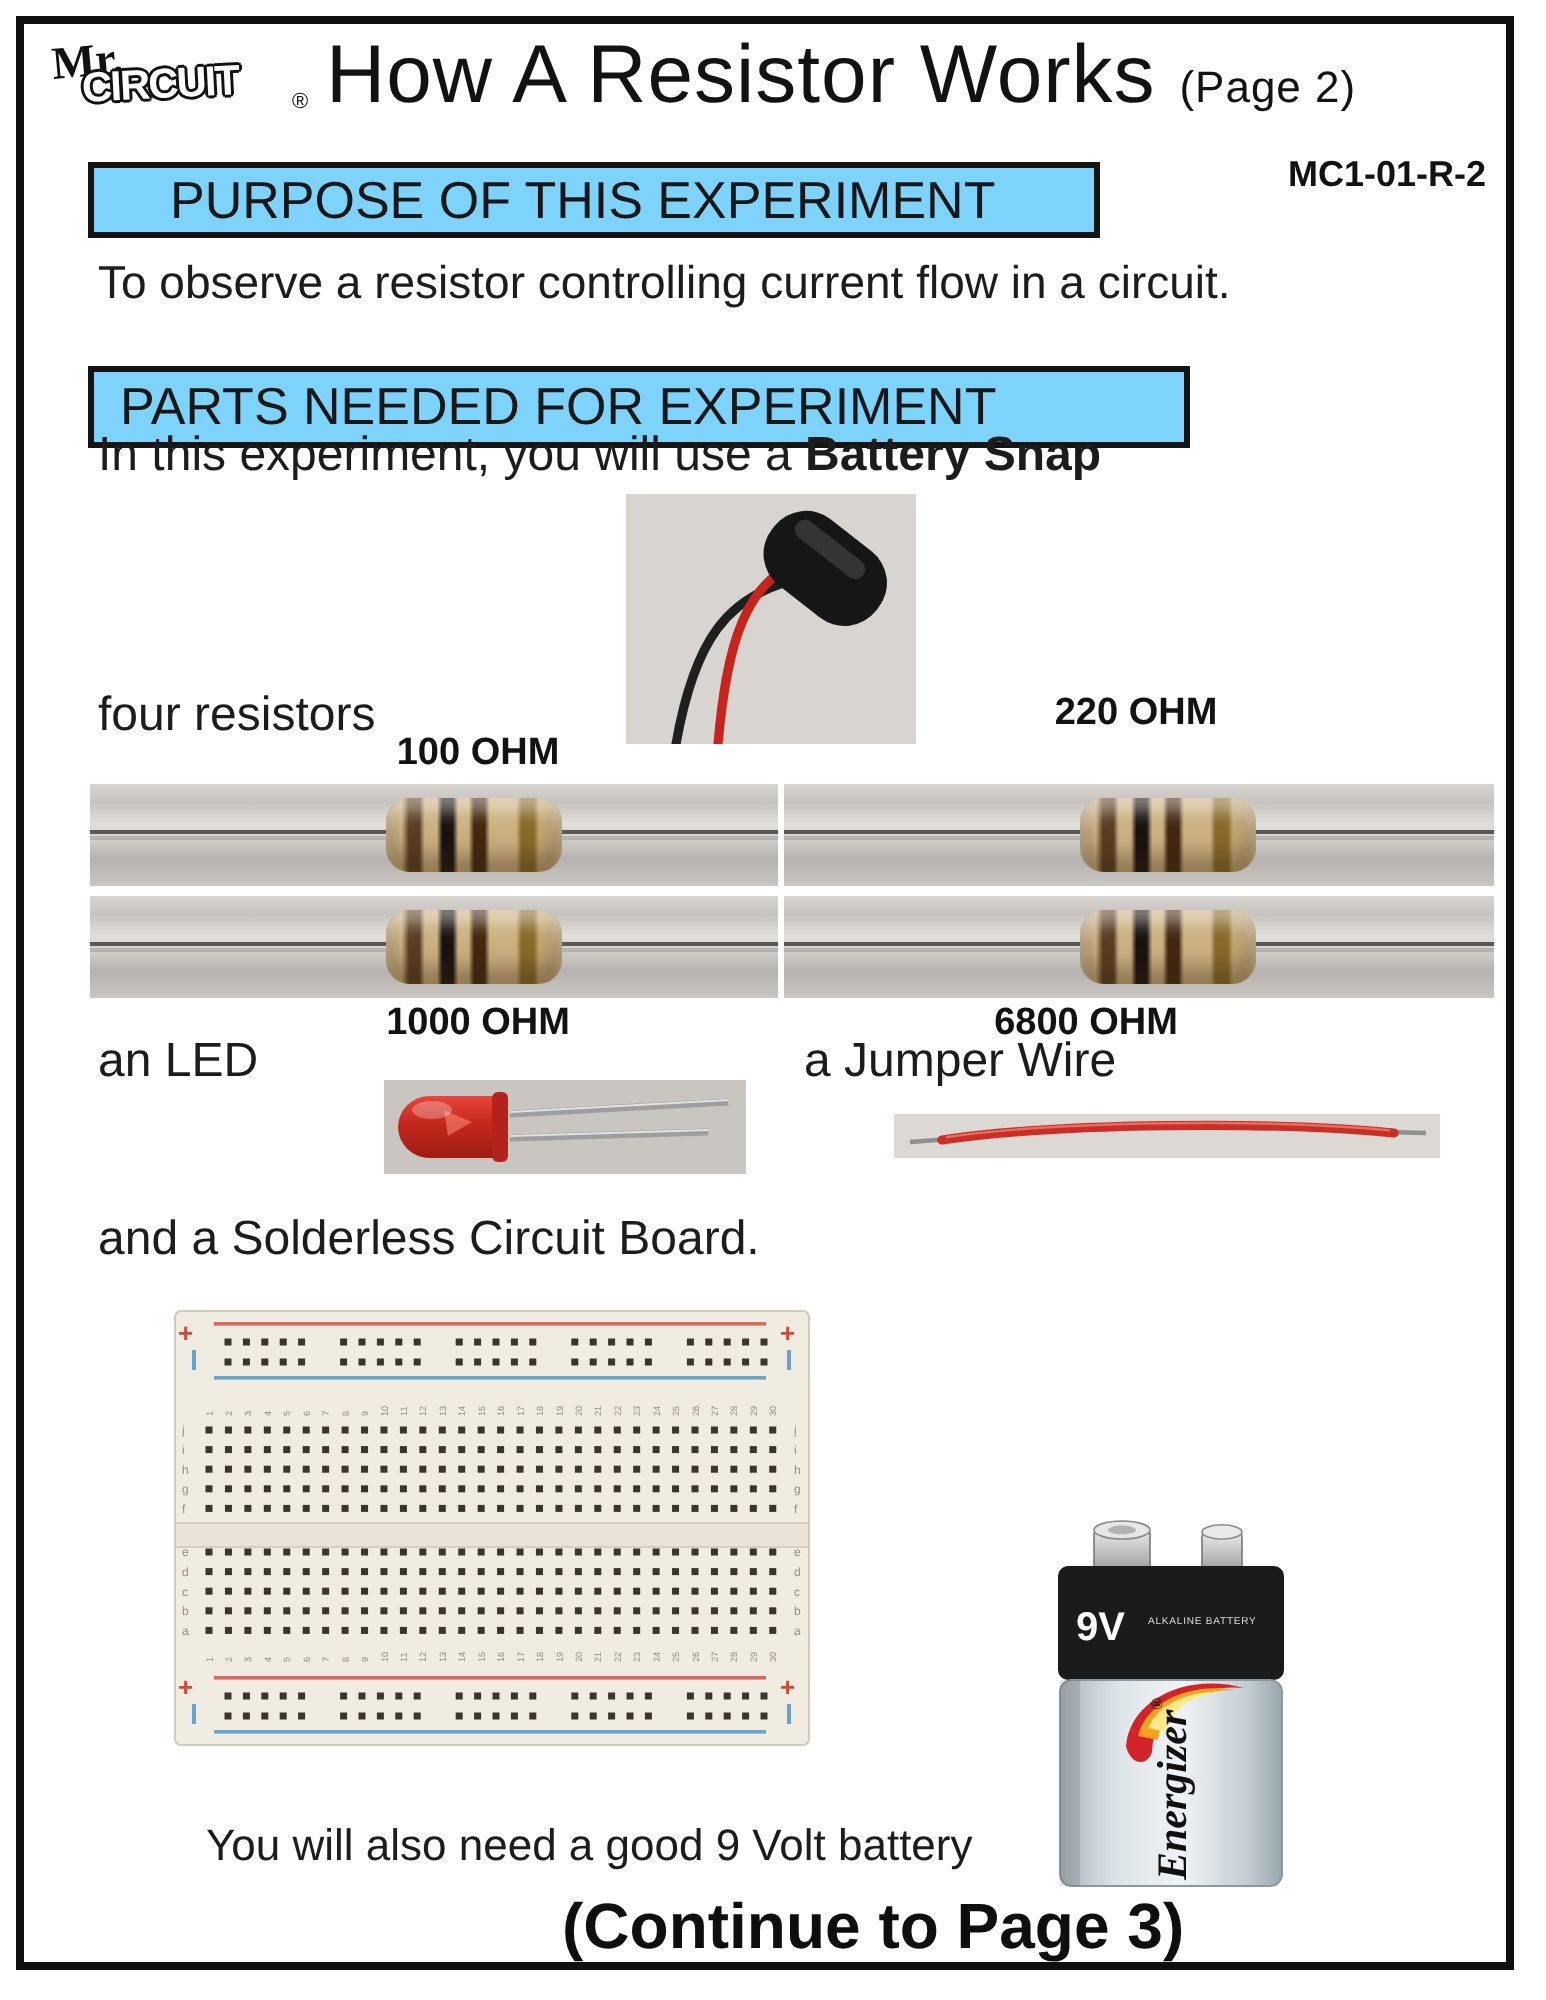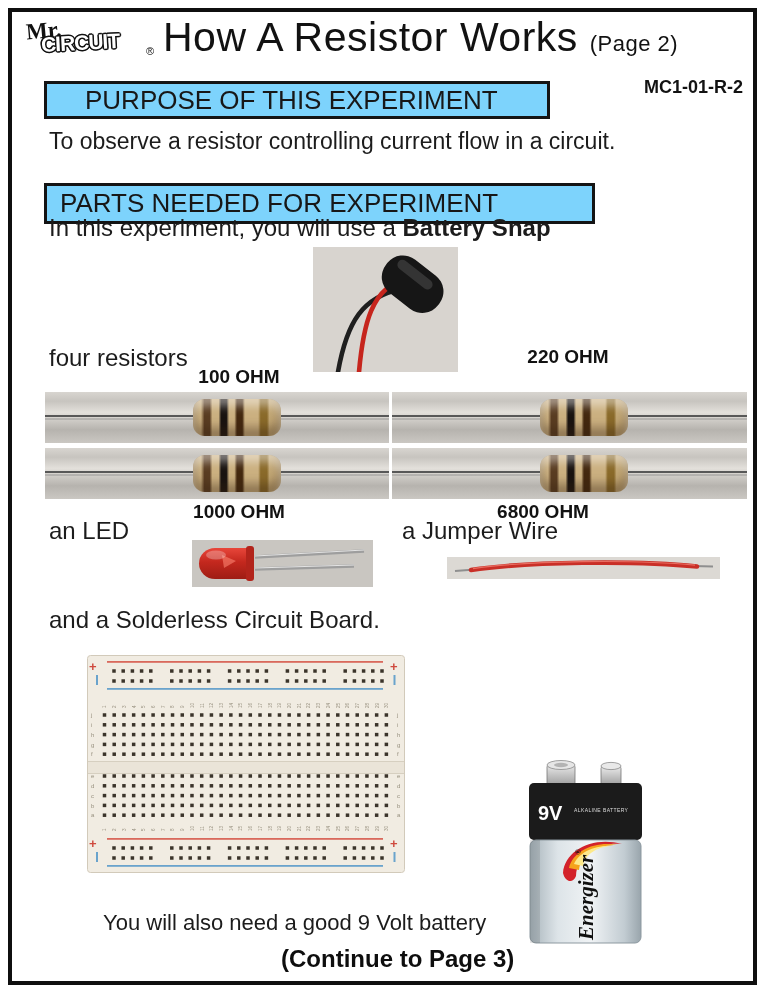--- a/index.html
+++ b/index.html
@@ -33,21 +33,21 @@
 
   .body-text { font-size:24px; color:#1c1c1c; white-space:nowrap; }
   .purpose-text { left:49px; top:128px; font-size:23px; }
   .intro-line { left:49px; top:214px; }
   .intro-bold { font-weight:bold; }
   .four-resistors { left:49px; top:344px; }
   .led-label { left:49px; top:517px; }
   .jumper-label { left:402px; top:517px; }
   .board-label { left:49px; top:606px; }
   .battery-note { left:103px; top:890px; font-size:22px;margin-top:20px; }
-  .continue-note { left:281px; top:945px; font-size:24px; font-weight:bold; color:#0e0e0e; }
+  .continue-note { left:281px; top:945px; font-size:32px; font-weight:bold; color:#0e0e0e; }
 
   .ohm-label { font-size:19px; font-weight:bold; text-align:center; width:174px; color:#121212; }
   .ohm-1 { left:152px; top:366px; } .ohm-2 { left:481px; top:346px; }
   .ohm-3 { left:152px; top:501px;text-align:center; } .ohm-4 { left:456px; top:501px; }
 
   
   .strip { height:51px; overflow:hidden;
     background:linear-gradient(180deg,#d8d5d0 0%,#c7c4bf 18%,#e3e0db 40%,#b6b3ae 74%,#cac7c2 100%); }
   .strip-l { left:45px; width:344px; } .strip-r { left:392px; width:355px; }
   .row-1 { top:392px; } .row-2 { top:448px; }

